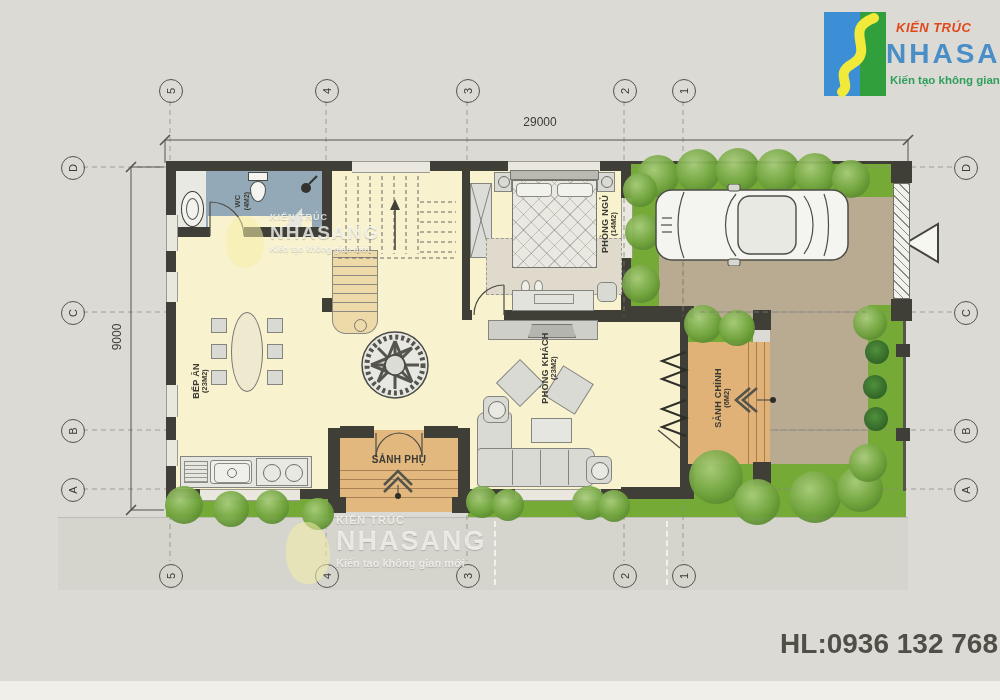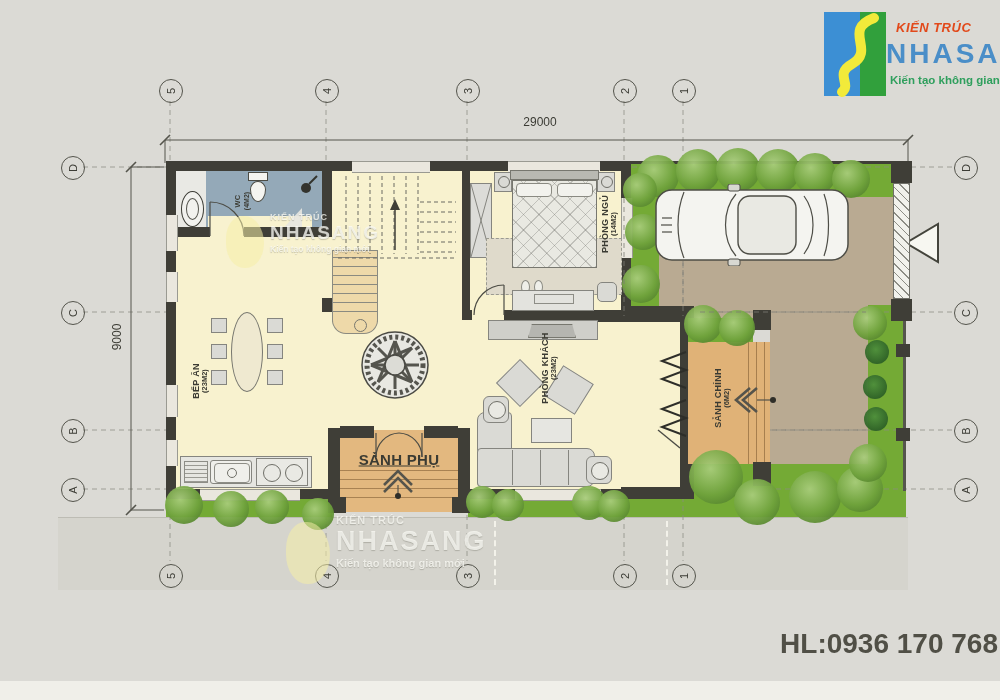--- a/index.html
+++ b/index.html
@@ -13,22 +13,22 @@
   .green{position:absolute;background:#74aa35;}
   .tan{position:absolute;background:#b9aa92;}
   .porch{position:absolute;background:#e0b277;}
   .gc{position:absolute;width:22px;height:22px;border:1.4px solid #54544c;border-radius:50%;
       display:flex;align-items:center;justify-content:center;font-size:11px;color:#3b3b34;z-index:2;}
   .gc span{transform:rotate(-90deg);display:block;}
   .vlab{position:absolute;transform:translate(-50%,-50%) rotate(-90deg);display:flex;flex-direction:column;
         align-items:center;color:#3b3b33;white-space:nowrap;z-index:6;line-height:1.15;}
   .vlab .rn{font-weight:bold;font-size:9px;letter-spacing:.3px;}
   .vlab .ra{font-weight:bold;font-size:7.5px;}
-  .hlab{position:absolute;transform:translate(-50%,-50%);color:#3b3b33;font-weight:bold;font-size:15px;
-        white-space:nowrap;z-index:6;letter-spacing:.3px;text-decoration:underline;}
+  .hlab{position:absolute;transform:translate(-50%,-50%);color:#3b3b33;font-weight:bold;font-size:10px;
+        white-space:nowrap;z-index:6;letter-spacing:.3px;}
   .furn{position:absolute;background:#dadad5;border:1px solid #85857f;box-sizing:border-box;}
   .tree{position:absolute;border-radius:50%;z-index:5;
         background:radial-gradient(circle at 40% 35%, #a9cd7c, #6fa23c 55%, #4f7d2b 88%);opacity:.93;}
   .bush{position:absolute;border-radius:50%;z-index:5;
         background:radial-gradient(circle at 45% 40%, #4e8f3c, #2c5f26 75%);opacity:.95;}
   .wm{position:absolute;z-index:8;color:rgba(252,252,247,.75);
       text-shadow:0 1px 1px rgba(105,105,95,.35);}
   .wm .l1{font-size:9px;font-weight:bold;letter-spacing:1px;}
   .wm .l2{font-weight:bold;letter-spacing:2px;}
   .wm .l3{font-size:8.5px;font-weight:bold;}
@@ -434,17 +434,17 @@
       <rect x="2" y="2" width="36" height="84" fill="#3c8fd4"></rect>
       <rect x="38" y="2" width="26" height="84" fill="#31a03c"></rect>
       <path d="M52,8 C20,20 54,40 30,54 C12,64 30,74 20,82" fill="none" stroke="#f2ea3a" stroke-width="10" stroke-linecap="round"></path>
     </svg>
     <div style="position:absolute;left:76px;top:12px;font-size:13px;font-weight:bold;font-style:italic;color:#e2491a;letter-spacing:.5px;white-space:nowrap;">KIẾN TRÚC</div>
     <div style="position:absolute;left:66px;top:30px;font-size:28px;font-weight:bold;color:#4a8ec8;letter-spacing:3px;white-space:nowrap;">NHASANG</div>
     <div style="position:absolute;left:70px;top:66px;font-size:11.5px;font-weight:bold;color:#2f9f5d;white-space:nowrap;">Kiến tạo không gian mới</div>
   </div>
 
   <div class="a" style="right:2px;top:628px;text-align:right;z-index:9;color:#504f46;font-weight:bold;line-height:31px;">
-    <div style="font-size:28px;">HL:0936 170 768</div>
+    <div style="font-size:28px;">HL:0936 132 768</div>
   </div>
   <div class="a" style="left:0;top:681px;width:1000px;height:19px;background:#f0efe9;z-index:8;"></div>
 
 </div>
 
 </body></html>

